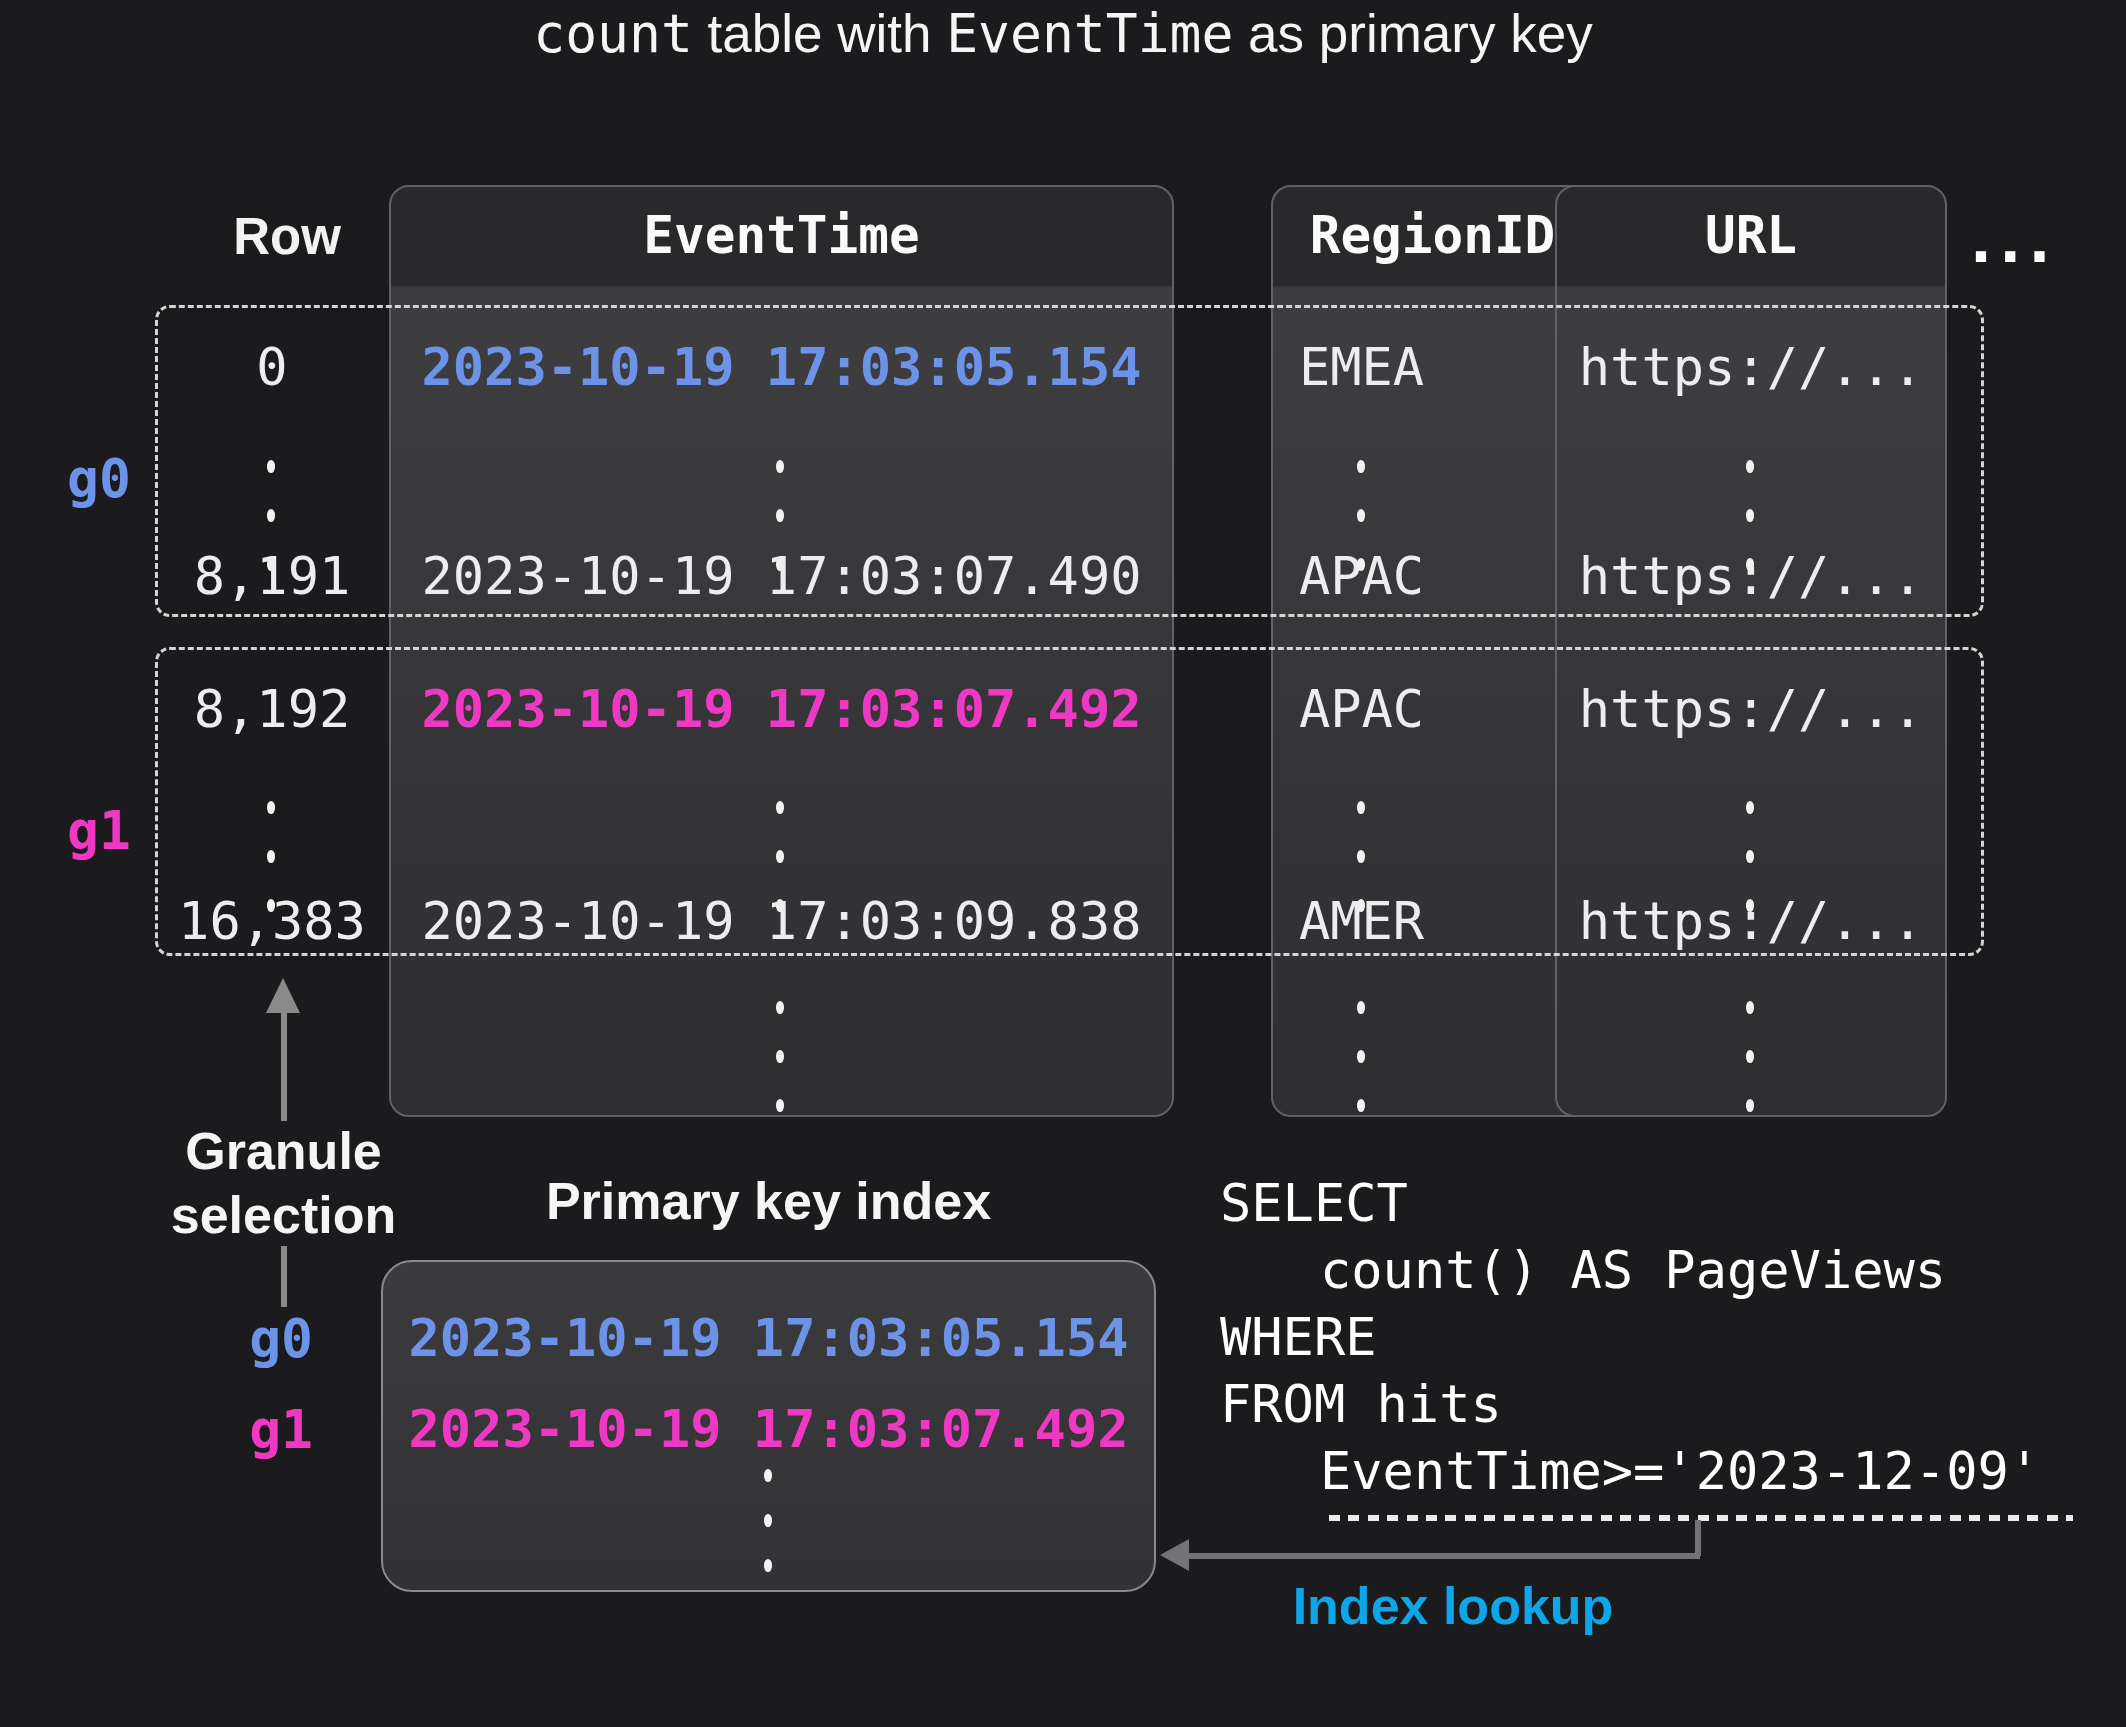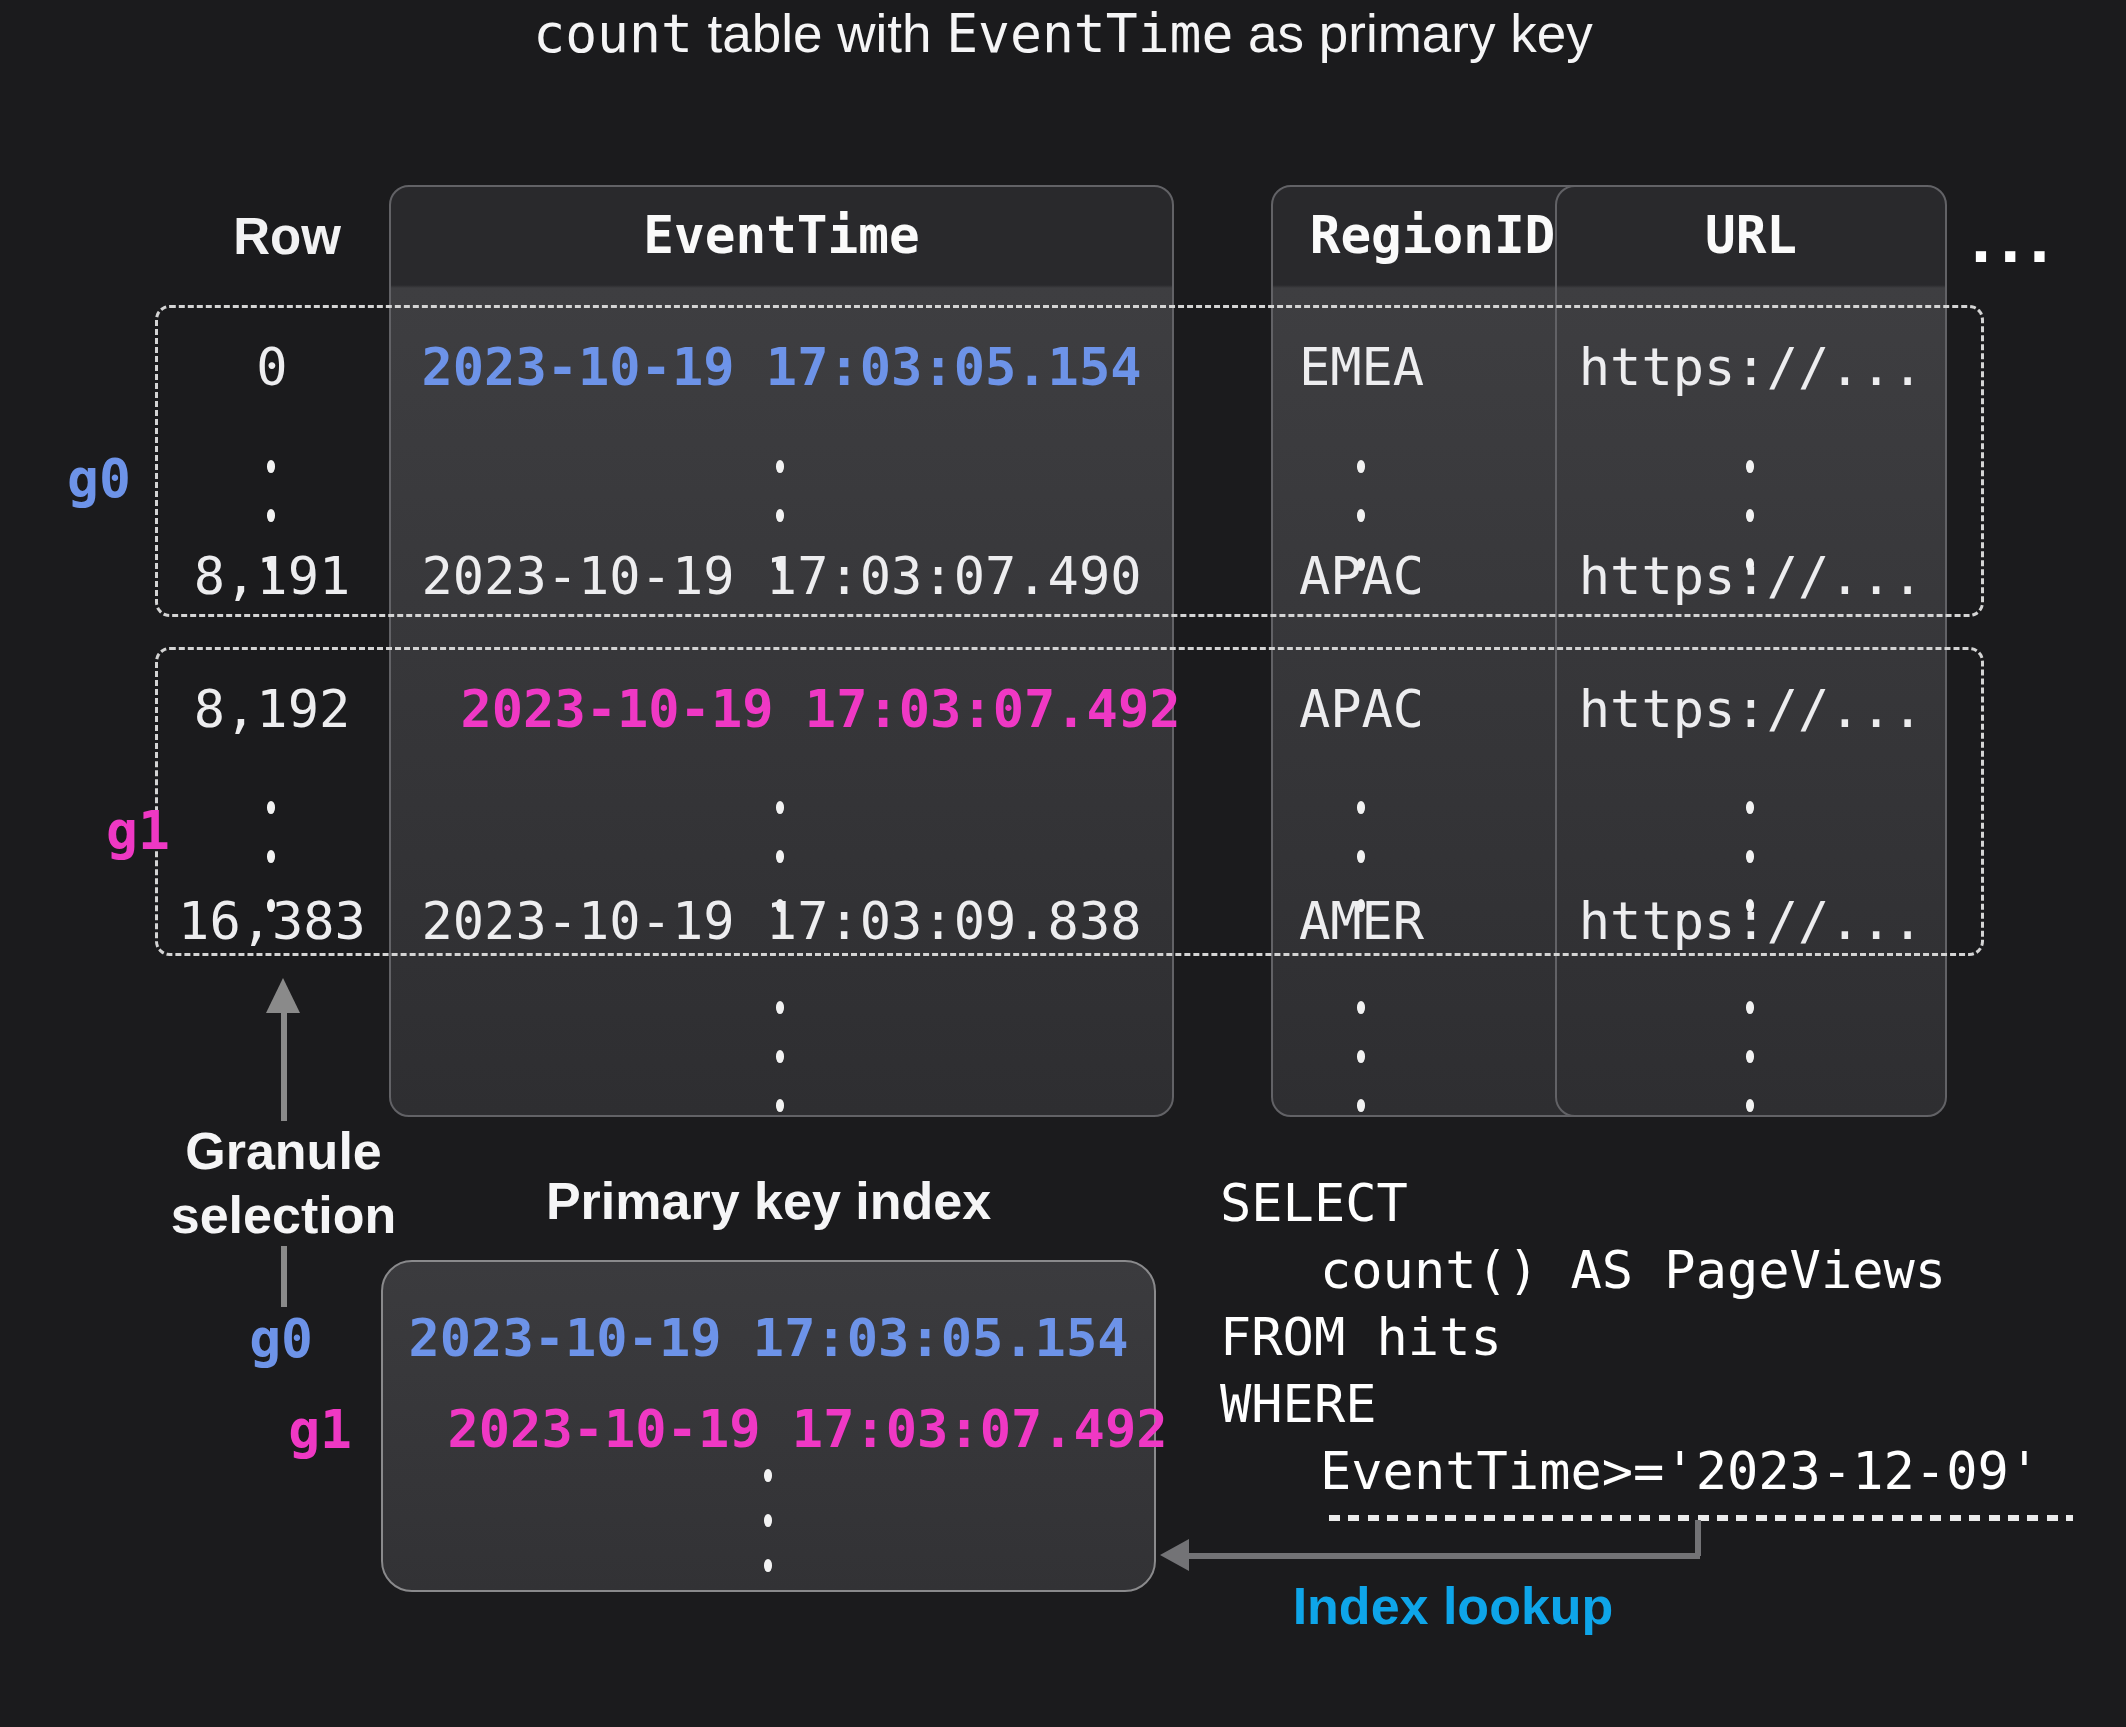--- a/index.html
+++ b/index.html
@@ -59,21 +59,21 @@
   }
   .c-row { left: 155px;  width: 234px; }
   .c-et  { left: 389px;  width: 785px; }
   .c-rg  { left: 1200px; width: 323px; }
   .c-url { left: 1555px; width: 392px; }
   .r0 { top: 334px; }
   .r1 { top: 543px; }
   .r2 { top: 676px; }
   .r3 { top: 888px; }
   .blue { color: #6d93e8; font-weight: 700; }
-  .pink { color: #ef38c4; font-weight: 700; margin-left: 39px; }
+  .pink { color: #ef38c4; font-weight: 700; }
 
   
   .vdots {
     position: absolute; display: flex; flex-direction: column;
     align-items: center; gap: 36px; z-index: 5;
   }
   .vdots i { display: block; width: 8.3px; height: 13px; border-radius: 50%; background: #f2f2f2; }
 
   
   .granule-outline {
@@ -287,22 +287,22 @@
   <div class="pk-entry pk-e1 pink">2023-10-19 17:03:07.492</div>
   <div class="vdots pk-dots">
       <i></i>
       <i></i>
       <i></i>
     </div>
 
   <div class="sql">
     <div class="sql-line">SELECT</div>
     <div class="sql-line indent">count() AS PageViews</div>
+    <div class="sql-line">WHERE</div>
     <div class="sql-line">FROM hits</div>
-    <div class="sql-line">WHERE</div>
     <div class="sql-line indent">EventTime&gt;='2023-12-09'</div>
   </div>
   <div class="where-underline"></div>
 
   <div class="conn conn-v"></div>
   <div class="conn conn-h"></div>
   <div class="conn-head"></div>
   <div class="index-lookup">Index lookup</div>
 
 </div>

